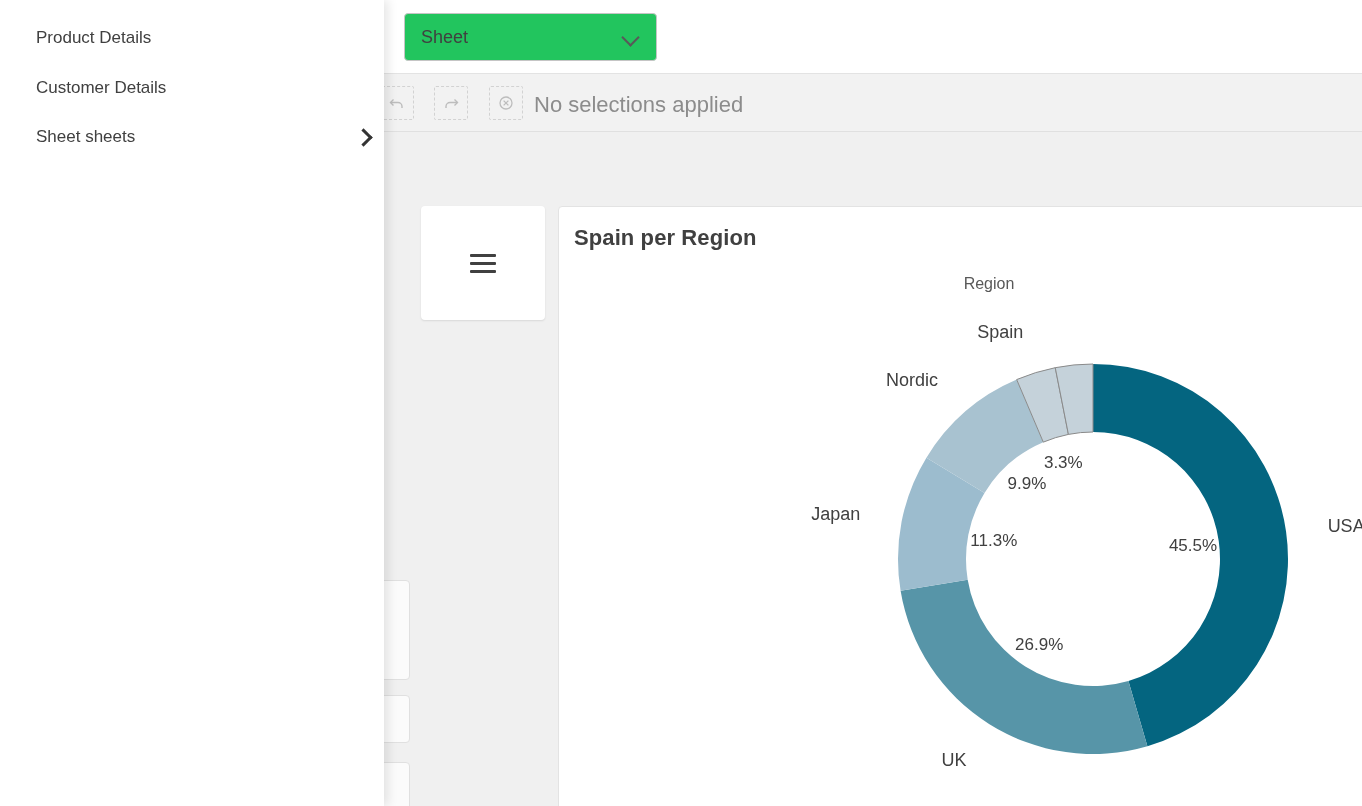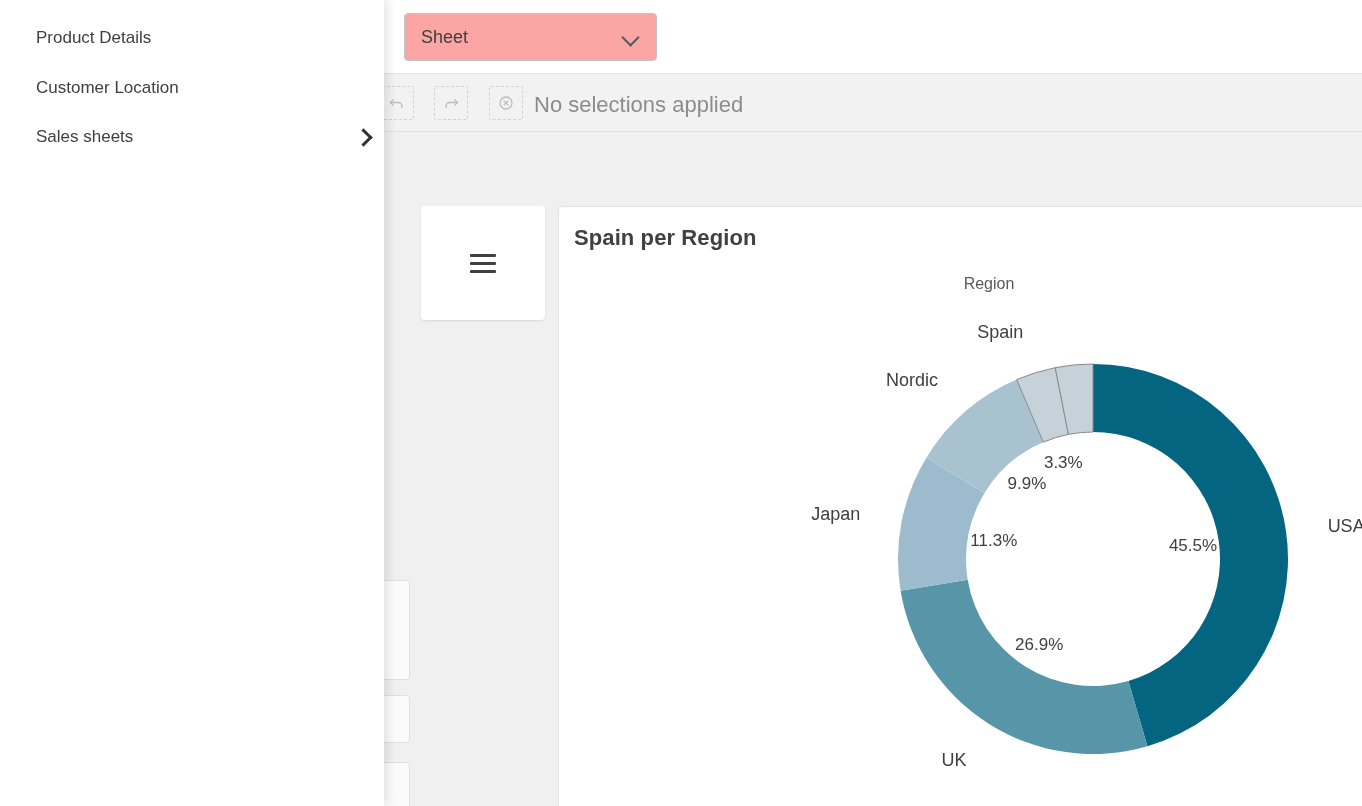--- a/index.html
+++ b/index.html
@@ -33,21 +33,21 @@
     background: #ffffff;
     border-bottom: 1px solid #e3e3e3;
   }
 
   .sheet-select {
     position: absolute;
     left: 404px; top: 13px;
     width: 253px; height: 48px;
     border: 1px solid #c5c5c5;
     border-radius: 4px;
-    background: #fca5a5;
+    background: #22c55e;
     display: flex;
     align-items: center;
     padding: 0 16px;
     cursor: pointer;
   }
   .sheet-select .label {
     font-size: 18px;
     color: #404040;
     flex: 1;
   }
@@ -292,21 +292,21 @@
       </div>
     </div>
 
   </div>
 
   <div class="menu-overlay">
     <div class="menu-item mi-0">
       <span class="mi-label">Product Details</span>
     </div>
     <div class="menu-item mi-1">
-      <span class="mi-label">Customer Location</span>
+      <span class="mi-label">Customer Details</span>
     </div>
     <div class="menu-item mi-2">
-      <span class="mi-label">Sales sheets</span>
+      <span class="mi-label">Sheet sheets</span>
       <span class="arrow-right"></span>
     </div>
   </div>
 
 </div>
 
 </body></html>

